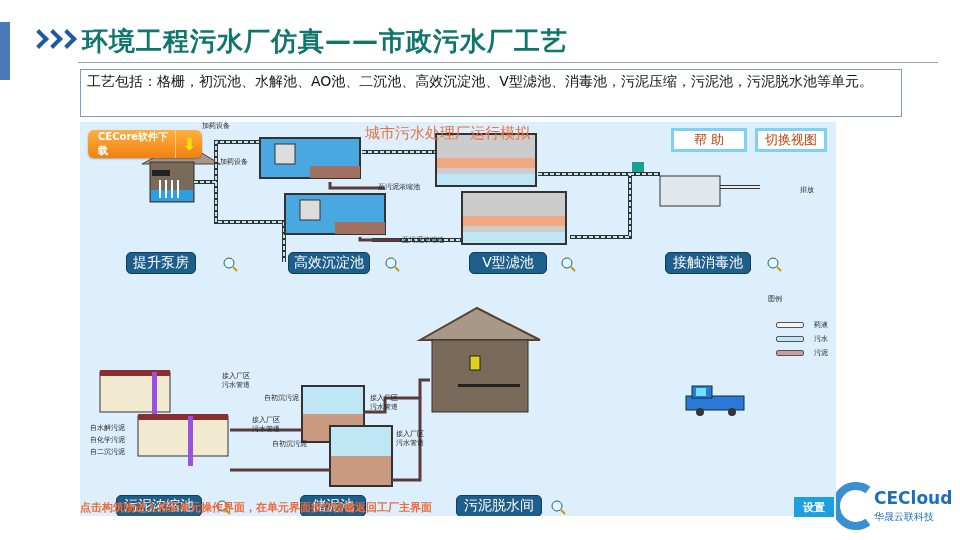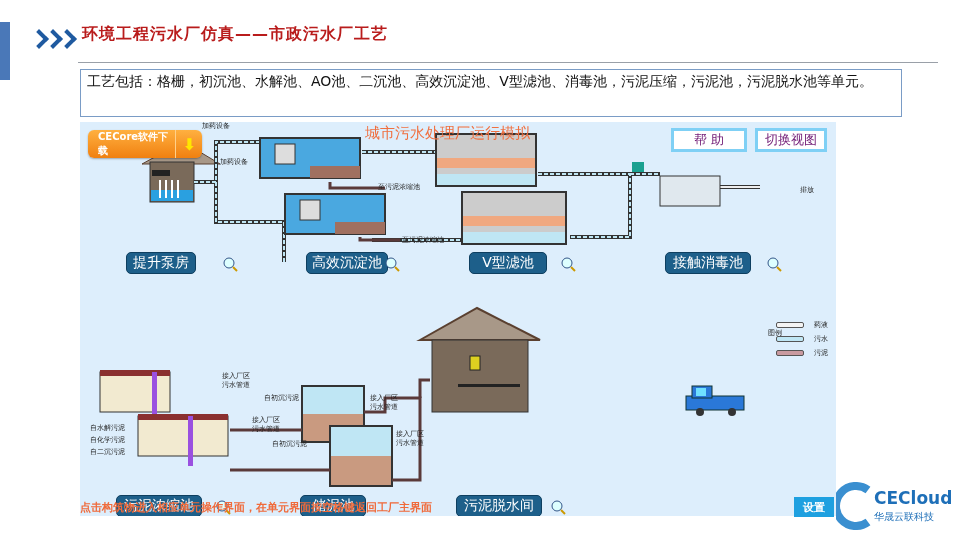--- a/index.html
+++ b/index.html
@@ -1,33 +1,33 @@
 <!DOCTYPE html>
 <html><head>
 <meta charset="utf-8">
 <style>
   html, body { margin:0; padding:0; }
   body { width:960px; height:540px; background:#ffffff; position:relative; overflow:hidden; font-family:"DejaVu Sans", sans-serif; }
   .accent-bar { position:absolute; left:0; top:22px; width:10px; height:58px; background:#4a78b8; }
   .chevrons { position:absolute; left:32px; top:29px; height:24px; display:flex; }
   .chev { width:14px; height:18px; position:relative; }
   .chev::before { content:""; position:absolute; left:0; top:3px; width:10px; height:10px; border-top:4px solid #1f5aa0; border-right:4px solid #1f5aa0; transform:rotate(45deg); }
-  .page-title { position:absolute; left:82px; top:24px; font-size:16px; font-weight:bold; color:#b91c1c; letter-spacing:1px; }
+  .page-title { position:absolute; left:82px; top:24px; font-size:26px; font-weight:bold; color:#0f766e; letter-spacing:1px; }
   .title-rule { position:absolute; left:78px; top:62px; width:860px; height:1px; background:#9aa0a8; }
   .desc-box { position:absolute; left:80px; top:69px; width:822px; height:48px; border:1px solid #7a9cc6; background:#fff; padding:1px 6px; box-sizing:border-box; font-size:14px; line-height:20px; color:#111; }
   .sim { position:absolute; left:80px; top:122px; width:756px; height:394px; background:#ddeefc; overflow:hidden; }
   .sim-title { position:absolute; left:285px; top:2px; font-size:15px; color:#f07040; }
   .dl-btn { position:absolute; left:8px; top:8px; width:114px; height:28px; border-radius:6px; background:linear-gradient(#ffb040,#f08010); color:#fff; font-size:10px; font-weight:bold; display:flex; align-items:center; box-shadow:0 1px 2px rgba(0,0,0,0.3); }
   .dl-btn .lbl { padding-left:10px; width:84px; }
   .dl-btn .arrow { width:28px; height:100%; border-left:1px solid #ffd08a; display:flex; align-items:center; justify-content:center; color:#ffe600; font-size:16px; }
-  .ui-btn { position:absolute; top:6px; height:24px; border:3px solid #7fd0f5; background:#fff; font-size:13px; color:#701a75; display:flex; align-items:center; justify-content:center; box-sizing:border-box; }
+  .ui-btn { position:absolute; top:6px; height:24px; border:3px solid #7fd0f5; background:#fff; font-size:13px; color:#c2410c; display:flex; align-items:center; justify-content:center; box-sizing:border-box; }
   .unit-label { position:absolute; height:22px; border-radius:5px; background:#1d5f8a; color:#fff; font-size:14px; display:flex; align-items:center; justify-content:center; border:1px solid #0e3f60; box-sizing:border-box; }
   .zoom-ic { position:absolute; width:16px; height:16px; }
   .small-lbl { position:absolute; font-size:7px; color:#222; white-space:nowrap; line-height:9px; }
-  .legend-title { position:absolute; left:688px; top:172px; font-size:7px; color:#222;margin-top:34px; }
+  .legend-title { position:absolute; left:688px; top:172px; font-size:7px; color:#222; }
   .legend-item { position:absolute; left:684px; display:flex; align-items:center;padding-left:12px; }
   .legend-item .line { width:26px; height:4px; border:1px solid #555; border-radius:2px; margin-right:10px; }
   .legend-item .t { font-size:7px; color:#222; }
   .hint { position:absolute; left:0; top:378px; font-size:11px; color:#f06a3a; font-weight:bold; white-space:nowrap; }
   .settings-btn { position:absolute; left:794px; top:497px; width:40px; height:20px; background:#1ea0e0; color:#fff; font-size:11px; font-weight:bold; display:flex; align-items:center; justify-content:center; }
   .logo { position:absolute; left:836px; top:482px; width:110px; height:50px; }
   .logo .name { position:absolute; left:38px; top:6px; font-size:17px; font-weight:bold; color:#1e6fb8; }
   .logo .sub { position:absolute; left:38px; top:28px; font-size:10px; color:#1e6fb8; }
   svg.diagram { position:absolute; left:0; top:0; }
 </style>
@@ -170,21 +170,21 @@
   <div class="small-lbl" style="left:142px;top:250px;white-space:pre;">接入厂区
 污水管道</div>
   <div class="small-lbl" style="left:172px;top:294px;white-space:pre;">接入厂区
 污水管道</div>
   <div class="small-lbl" style="left:290px;top:272px;white-space:pre;">接入厂区
 污水管道</div>
   <div class="small-lbl" style="left:316px;top:308px;white-space:pre;">接入厂区
 污水管道</div>
 
   <div class="unit-label" style="left:46px;top:130px;width:70px;">提升泵房</div>
-  <div class="unit-label" style="left:226px;top:130px;width:82px;">高效沉淀池</div>
+  <div class="unit-label" style="left:208px;top:130px;width:82px;">高效沉淀池</div>
   <div class="unit-label" style="left:389px;top:130px;width:78px;text-align:center;">V型滤池</div>
   <div class="unit-label" style="left:585px;top:130px;width:86px;">接触消毒池</div>
   <div class="unit-label" style="left:36px;top:373px;width:86px;">污泥浓缩池</div>
   <div class="unit-label" style="left:220px;top:373px;width:66px;">储泥池</div>
   <div class="unit-label" style="left:376px;top:373px;width:86px;">污泥脱水间</div>
 
   <svg class="zoom-ic" style="left:142px;top:134px;" viewBox="0 0 16 16">
       <circle cx="7" cy="7" r="5" fill="#dff" stroke="#358"></circle>
       <line x1="11" y1="11" x2="15" y2="15" stroke="#c90" stroke-width="2"></line>
     </svg>

